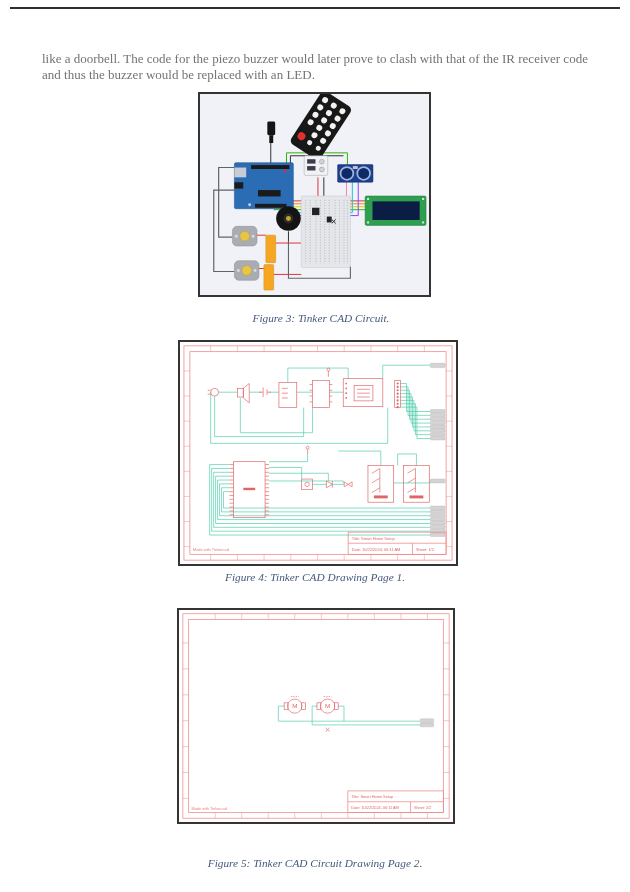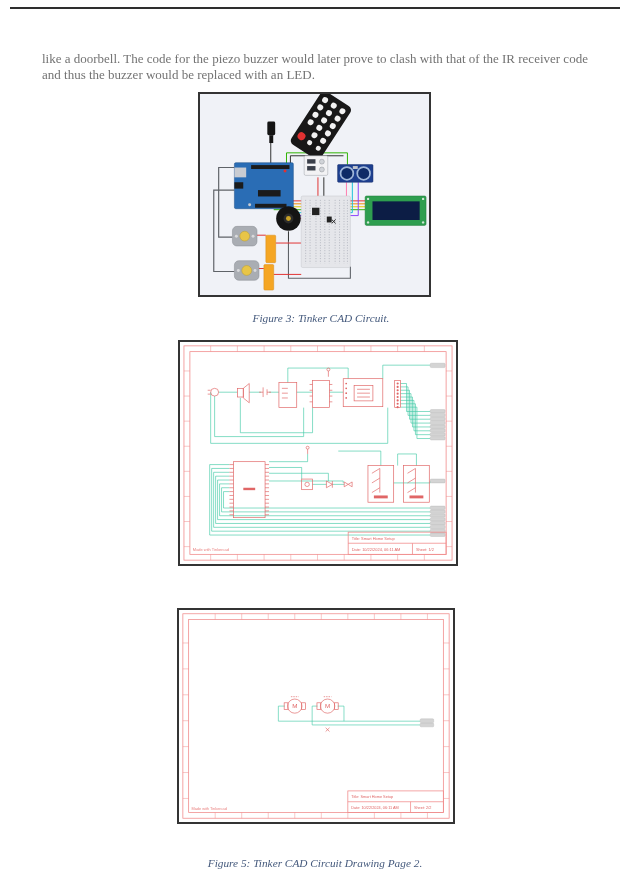--- a/index.html
+++ b/index.html
@@ -302,20 +302,21 @@
       <g>
         <rect x="340" y="394" width="198" height="46" class="frame"></rect>
         <path d="M340,417 H538 M470,417 V440" class="frame"></path>
         <text x="347" y="410" class="tbtext">Title:   Smart Home Setup</text>
         <text x="347" y="433" class="tbtext">Date:   10/22/2024, 06:11 AM</text>
         <text x="477" y="433" class="tbtext">Sheet:   1/2</text>
       </g>
       <text x="26" y="434" class="wm">Made with Tinkercad</text>
     </svg>
   </div>
+  <div class="caption" id="cap4">Figure 4: Tinker  CAD Drawing Page 1.</div>
 
   <div class="figure-box" id="fig5">
     <svg viewBox="0 0 568 450" preserveAspectRatio="none">
       <rect x="8" y="8" width="552" height="434" class="frame"></rect>
       <rect x="20" y="20" width="528" height="410" class="frame"></rect>
       <path class="tick" d="M75,8 V20 M130,8 V20 M185,8 V20 M240,8 V20 M295,8 V20 M350,8 V20 M405,8 V20 M460,8 V20 M515,8 V20 M75,430 V442 M130,430 V442 M185,430 V442 M240,430 V442 M295,430 V442 M350,430 V442 M405,430 V442 M460,430 V442 M515,430 V442 M8,70 H20 M8,125 H20 M8,180 H20 M8,235 H20 M8,290 H20 M8,345 H20 M8,400 H20 M548,70 H560 M548,125 H560 M548,180 H560 M548,235 H560 M548,290 H560 M548,345 H560 M548,400 H560"></path>
 
       <g class="wire">
         <path d="M219,204 H206 V236 H500"></path>
         <path d="M287,204 H276 V244 H500"></path>

